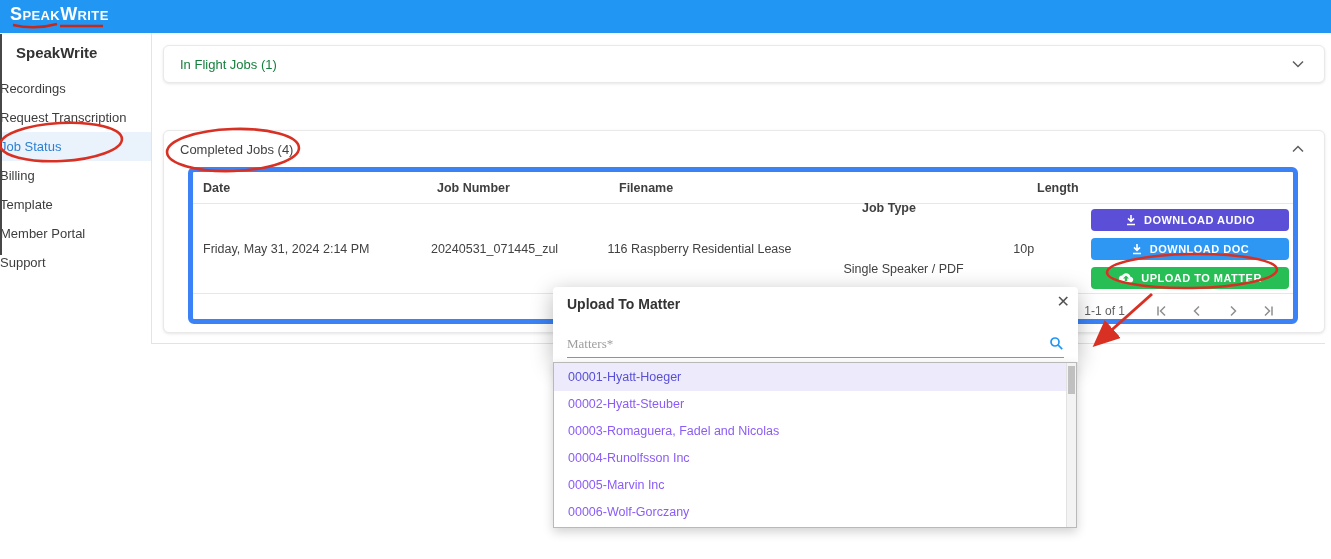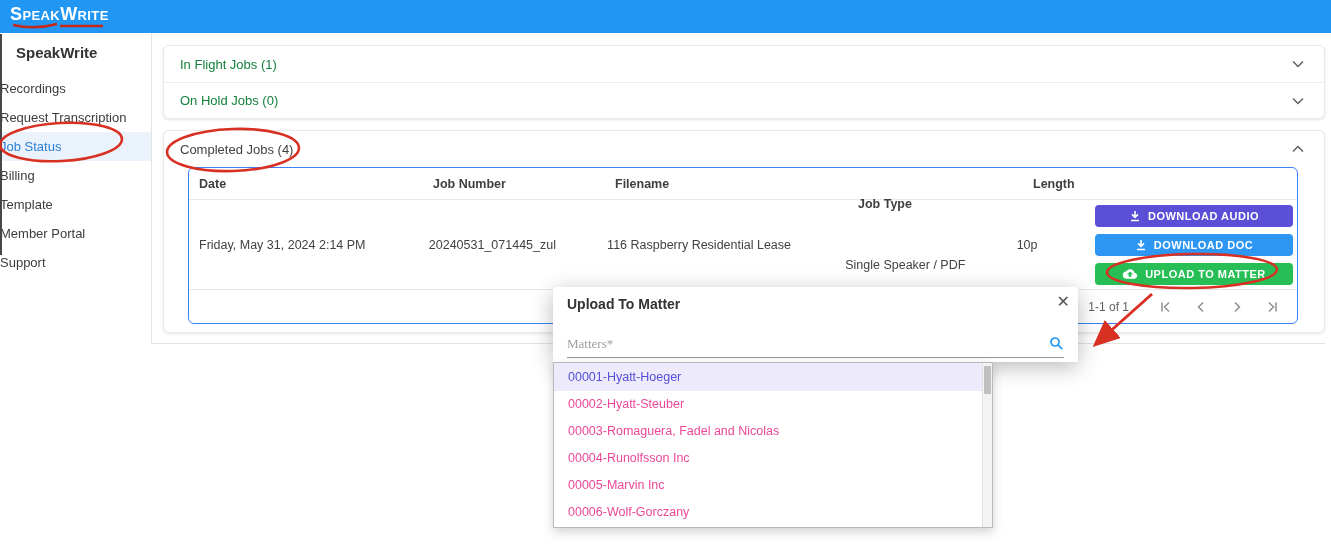--- a/index.html
+++ b/index.html
@@ -29,21 +29,21 @@
                  border:1px solid #e9e9e9; border-radius:6px; box-shadow:0 1px 3px rgba(0,0,0,.10); }
   .acc-row { height:36px; display:flex; align-items:center; justify-content:space-between;
              padding:0 20px 0 16px; font-size:13px; color:#15803d; cursor:pointer; }
   .acc-row + .acc-row { border-top:1px solid #efefef; }
 
   .panel-completed { position:absolute; left:163px; top:130px; width:1162px; height:203px; background:#fff;
                      border:1px solid #e9e9e9; border-radius:6px; box-shadow:0 1px 3px rgba(0,0,0,.10); }
   .panel-header { height:36px; display:flex; align-items:center; justify-content:space-between;
                   padding:0 20px 0 16px; font-size:13px; cursor:pointer; }
   .inner-card { position:absolute; left:24px; top:36px; width:1110px; height:157px;
-                border:1px solid #3b82f6; border-radius:6px; background:#fff; overflow:hidden; }
+                border:5px solid #3b82f6; border-radius:6px; background:#fff; overflow:hidden; }
   .thead { height:32px; display:flex; align-items:center; border-bottom:1px solid #e7e7e7;
            font-size:12.5px; font-weight:700; color:#3f3f3f; }
   .trow  { height:90px; display:flex; align-items:center; border-bottom:1px solid #e7e7e7;
            font-size:12.5px; color:#424242; }
   .c-date{width:217px; padding-left:10px;} .c-job{width:182px;margin-left:27px;} .c-file{width:243px;}
   .c-type{width:175px;margin-top:40px;} .c-len{width:80px;} .c-act{flex:1;}
   .actions { flex:1; display:flex; flex-direction:column; gap:7px; align-items:flex-end; padding-right:4px; }
   .btn { width:198px; height:22px; border:none; border-radius:4px; color:#fff; font-size:11px; font-weight:700;
          letter-spacing:.5px; display:flex; align-items:center; justify-content:center; gap:7px;
          font-family:inherit; cursor:pointer; }
@@ -62,23 +62,23 @@
            border-radius:4px 4px 0 0; box-shadow:0 5px 22px rgba(0,0,0,.28); z-index:20; }
   .modal-title { position:absolute; left:14px; top:9px; font-size:14px; font-weight:700; color:#333; }
   .modal-close { position:absolute; right:8px; top:5px; font-size:16px; color:#525252; cursor:pointer;
                  background:none; border:none; font-family:inherit; line-height:20px; }
   .modal-search { position:absolute; left:14px; right:14px; top:47px; height:24px; border-bottom:1px solid #949494; }
   .modal-search input { border:none; outline:none; width:460px; font-size:13px; color:#15803d;
                         font-family:Liberation Serif, serif; background:transparent; }
   .modal-search input::placeholder { color:#9e9e9e; }
   .search-btn { position:absolute; right:0; top:2px; background:none; border:none; cursor:pointer; }
 
-  .modal-dropdown { position:absolute; left:553px; top:362px; width:440px; height:166px; background:#fff;
+  .modal-dropdown { position:absolute; left:553px; top:362px; width:524px; height:166px; background:#fff;
                     border:1px solid #b9b9b9; box-shadow:0 4px 10px rgba(0,0,0,.18); z-index:21; overflow:hidden; }
-  .option { height:27px; line-height:27px; padding-left:14px; font-size:12.5px; color:#ec4899;
+  .option { height:27px; line-height:27px; padding-left:14px; font-size:12.5px; color:#8b5cf6;
             cursor:pointer; white-space:nowrap; }
   .option.selected { height:28px; line-height:28px; background:#eceafb; color:#584fd8; }
   .dd-scrollbar { position:absolute; right:0; top:0; width:10px; height:100%;
                   background:#f3f3f3; border-left:1px solid #e2e2e2; cursor:pointer; }
   .dd-thumb { position:absolute; right:1px; top:3px; width:7px; height:28px; background:#c0c0c0; }
 
   
   .annotations { position:absolute; left:0; top:0; z-index:40; pointer-events:none; }
 </style>
 </head>
@@ -104,26 +104,20 @@
     <div class="nav-item">Template</div>
     <div class="nav-item">Member Portal</div>
     <div class="nav-item">Support</div>
   </nav>
 </aside>
 <div class="edge-artifact"></div>
 
 <section class="panel-group">
   <div class="acc-row">
     <span>In Flight Jobs (1)</span>
-    <svg width="12" height="8" viewBox="0 0 12 8">
-      <polyline points="1,1.5 6,6.5 11,1.5" fill="none" stroke="#5f5f5f" stroke-width="1.5"></polyline>
-    </svg>
-  </div>
-  <div class="acc-row">
-    <span>On Hold Jobs (0)</span>
     <svg width="12" height="8" viewBox="0 0 12 8">
       <polyline points="1,1.5 6,6.5 11,1.5" fill="none" stroke="#5f5f5f" stroke-width="1.5"></polyline>
     </svg>
   </div>
 </section>
 
 <section class="panel-completed">
   <div class="panel-header">
     <span>Completed Jobs (4)</span>
     <svg width="12" height="8" viewBox="0 0 12 8">

